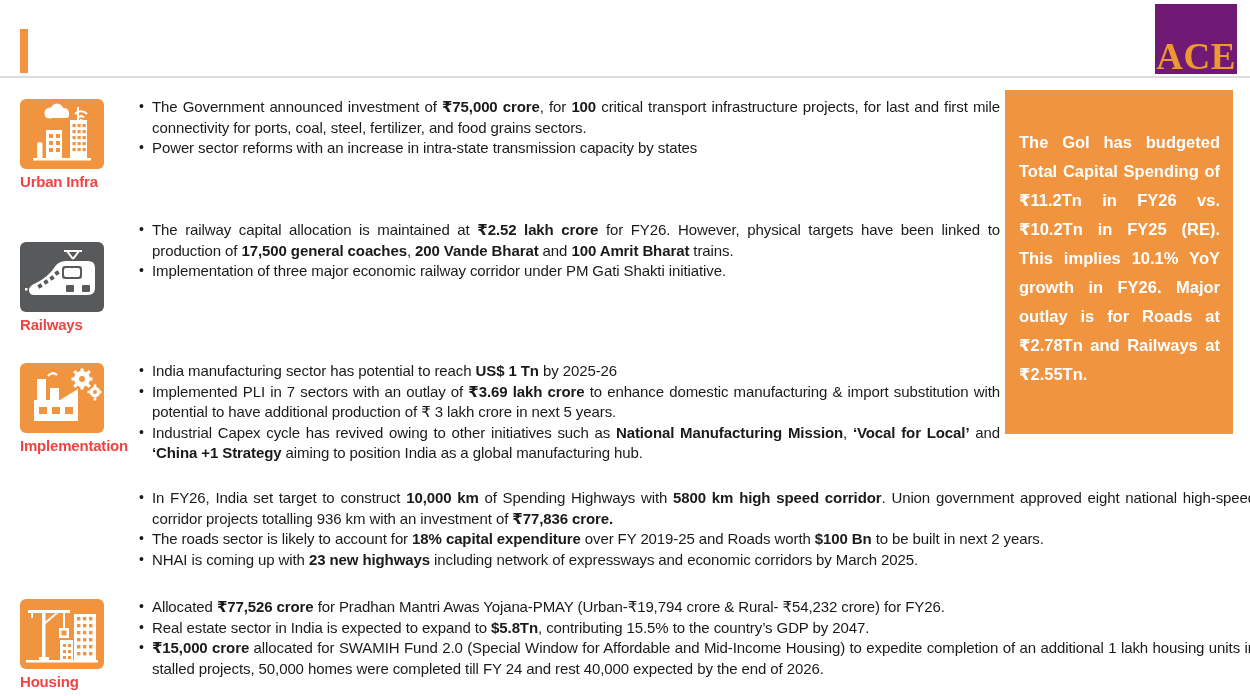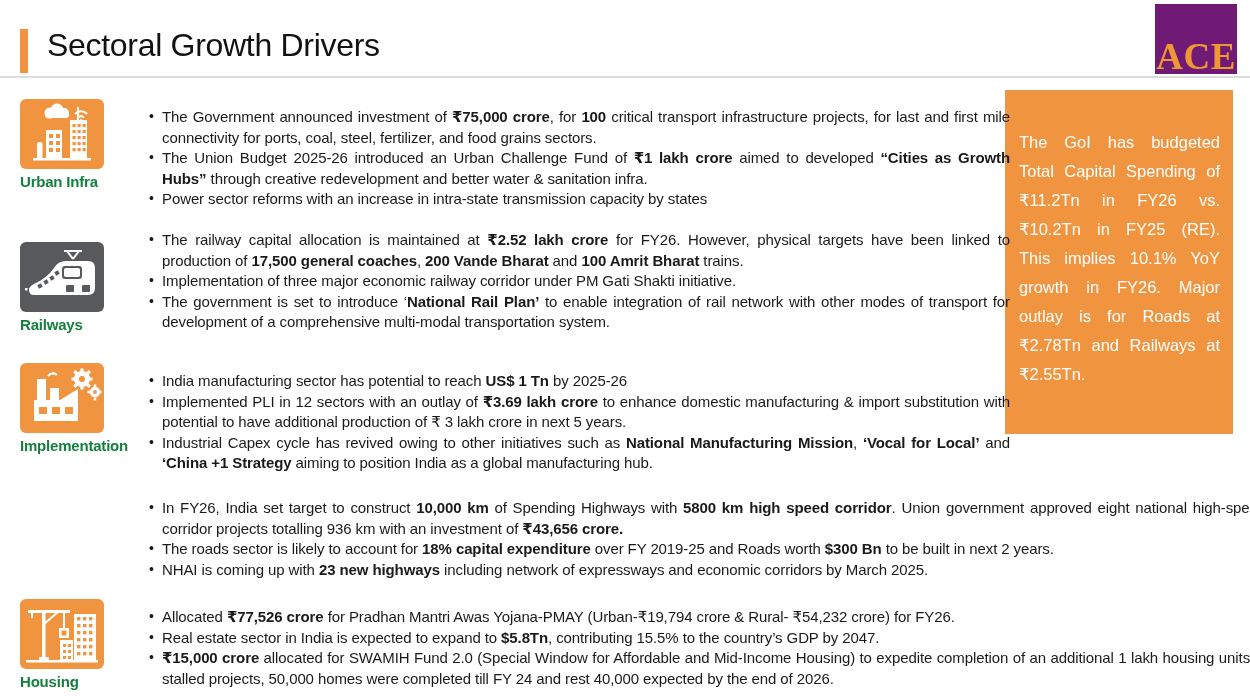--- a/index.html
+++ b/index.html
@@ -12,46 +12,45 @@
   .accent-bar{position:absolute; left:20px; top:29px; width:8px; height:44px; background:#F09440;}
   .title{position:absolute; left:47px; top:27px; margin:0; font-size:32px; font-weight:400; color:#121212; letter-spacing:-0.3px;}
   .divider{position:absolute; left:0; top:76px; width:1250px; height:2px; background:#DCDCDC;}
   .logo{position:absolute; left:1155px; top:4px; width:82px; height:70px; background:#701a75;
         display:flex; align-items:flex-end; justify-content:center;}
   .logo-text{font-family:"Liberation Serif","DejaVu Serif",serif; font-weight:bold; font-size:37px;
         color:#ED9831; line-height:0.92; letter-spacing:0.5px;}
   
   .highlight{
     position:absolute; left:1005px; top:90px; width:228px; height:344px; box-sizing:border-box;
-    background:#F09440; color:#fff; font-weight:normal; font-size:16.5px; line-height:29px;
+    background:#F09440; color:#fff; font-weight:bold; font-size:16.5px; line-height:29px;
     text-align:justify; padding:38px 13px 10px 14px;
   }
   
   .icon-block{position:absolute; left:20px; width:98px;}
   .icon-box{width:84px; height:70px; border-radius:6px; display:flex; align-items:center; justify-content:center;}
   .icon-box.orange{background:#F09440;}
   .icon-box.gray{background:#58595B;}
-  .icon-label{font-weight:bold; font-size:15px; color:#15803d; margin-top:4px; letter-spacing:-0.2px; white-space:nowrap;}
+  .icon-label{font-weight:bold; font-size:15px; color:#ef4444; margin-top:4px; letter-spacing:-0.2px; white-space:nowrap;}
   ul.bullets{
-    position:absolute; left:136px; margin:10px; padding:0 0 0 16px; list-style:none;
+    position:absolute; left:136px; margin:0; padding:0 0 0 16px; list-style:none;
     font-size:15px; line-height:20.5px; text-align:justify; letter-spacing:-0.1px;
   }
   ul.bullets li{position:relative;}
   ul.bullets li::before{content:"•"; position:absolute; left:-13px; top:-1px; font-size:14px;}
   .w-narrow{width:848px;}
   .w-wide{width:1104px;}
   b{font-weight:bold;}
 </style>
 </head>
 <body>
 
 <div class="slide">
 
   <div class="accent-bar"></div>
-  <h1 class="title">Sectoral Growth Drivers</h1>
   <div class="logo">
     <span class="logo-text">ACE</span>
   </div>
   <div class="divider"></div>
 
   <aside class="highlight">The GoI has budgeted Total Capital Spending of ₹11.2Tn in FY26 vs. ₹10.2Tn in FY25 (RE). This implies 10.1% YoY growth in FY26. Major outlay is for Roads at ₹2.78Tn and Railways at ₹2.55Tn.</aside>
 
   <div class="icon-block" style="top:99px">
     <div class="icon-box orange">
       <svg width="84" height="70" viewBox="0 0 84 70">
@@ -93,21 +92,20 @@
           <rect x="52.5" y="49" width="3.2" height="3.2"></rect>
             <rect x="57.5" y="49" width="3.2" height="3.2"></rect>
             <rect x="62.5" y="49" width="3.2" height="3.2"></rect>
         </g>
       </svg>
     </div>
     <div class="icon-label">Urban Infra</div>
   </div>
   <ul class="bullets w-narrow" style="top:97px">
       <li><span>The Government announced investment of </span><b>₹75,000 crore</b><span>, for </span><b>100</b><span> critical transport infrastructure projects, for last and first mile connectivity for ports, coal, steel, fertilizer, and food grains sectors.</span></li>
-      <li><span>The Union Budget 2025-26 introduced an Urban Challenge Fund of </span><b>₹1 lakh crore</b><span> aimed to developed </span><b>“Cities as Growth Hubs”</b><span> through creative redevelopment and better water &amp; sanitation infra.</span></li>
       <li><span>Power sector reforms with an increase in intra-state transmission capacity by states</span></li>
     </ul>
 
   <div class="icon-block" style="top:242px">
     <div class="icon-box gray">
       <svg width="84" height="70" viewBox="0 0 84 70">
         <g stroke="#fff" stroke-width="2" fill="none">
           <line x1="44" y1="9" x2="62" y2="9"></line>
           <line x1="53" y1="17" x2="47" y2="9"></line>
           <line x1="53" y1="17" x2="59" y2="9"></line>
@@ -128,21 +126,20 @@
             <rect x="9.5" y="46" width="2.5" height="2.5"></rect>
             <rect x="14" y="46" width="2.5" height="2.5"></rect>
         </g>
       </svg>
     </div>
     <div class="icon-label">Railways</div>
   </div>
   <ul class="bullets w-narrow" style="top:220px">
       <li><span>The railway capital allocation is maintained at </span><b>₹2.52 lakh crore</b><span> for FY26. However, physical targets have been linked to production of </span><b>17,500 general coaches</b><span>, </span><b>200 Vande Bharat</b><span> and </span><b>100 Amrit Bharat</b><span> trains.</span></li>
       <li><span>Implementation of three major economic railway corridor under PM Gati Shakti initiative.</span></li>
-      <li><span>The government is set to introduce ‘</span><b>National Rail Plan’</b><span> to enable integration of rail network with other modes of transport for development of a comprehensive multi-modal transportation system.</span></li>
     </ul>
 
   <div class="icon-block" style="top:363px">
     <div class="icon-box orange">
       <svg width="84" height="70" viewBox="0 0 84 70">
         <path d="M28,13 q4,-5 9,-1" fill="none" stroke="#fff" stroke-width="2.2"></path>
         <g fill="#fff">
           <rect x="14" y="37" width="44" height="21"></rect>
           <rect x="17" y="16" width="9" height="24"></rect>
           <rect x="30" y="25" width="9" height="15"></rect>
@@ -170,27 +167,27 @@
             <rect x="78.5" y="27.7" width="3" height="2.6"></rect>
         </g>
         <circle cx="62" cy="16" r="3" fill="#F09440"></circle>
         <circle cx="75" cy="29" r="2" fill="#F09440"></circle>
       </svg>
     </div>
     <div class="icon-label">Implementation</div>
   </div>
   <ul class="bullets w-narrow" style="top:361px">
       <li><span>India manufacturing sector has potential to reach </span><b>US$ 1 Tn</b><span> by 2025-26</span></li>
-      <li><span>Implemented PLI in 12 sectors with an outlay of </span><b>₹3.69 lakh crore</b><span> to enhance domestic manufacturing &amp; import substitution with potential to have additional production of ₹ 3 lakh crore in next 5 years.</span></li>
+      <li><span>Implemented PLI in 7 sectors with an outlay of </span><b>₹3.69 lakh crore</b><span> to enhance domestic manufacturing &amp; import substitution with potential to have additional production of ₹ 3 lakh crore in next 5 years.</span></li>
       <li><span>Industrial Capex cycle has revived owing to other initiatives such as </span><b>National Manufacturing Mission</b><span>, </span><b>‘Vocal for Local’</b><span> and </span><b>‘China +1 Strategy</b><span> aiming to position India as a global manufacturing hub.</span></li>
     </ul>
 
   <ul class="bullets w-wide" style="top:488px">
-      <li><span>In FY26, India set target to construct </span><b>10,000 km</b><span> of Spending Highways with </span><b>5800 km high speed corridor</b><span>. Union government approved eight national high-speed corridor projects totalling 936 km with an investment of </span><b>₹43,656 crore.</b></li>
-      <li><span>The roads sector is likely to account for </span><b>18% capital expenditure</b><span> over FY 2019-25 and Roads worth </span><b>$300 Bn</b><span> to be built in next 2 years.</span></li>
+      <li><span>In FY26, India set target to construct </span><b>10,000 km</b><span> of Spending Highways with </span><b>5800 km high speed corridor</b><span>. Union government approved eight national high-speed corridor projects totalling 936 km with an investment of </span><b>₹77,836 crore.</b></li>
+      <li><span>The roads sector is likely to account for </span><b>18% capital expenditure</b><span> over FY 2019-25 and Roads worth </span><b>$100 Bn</b><span> to be built in next 2 years.</span></li>
       <li><span>NHAI is coming up with </span><b>23 new highways</b><span> including network of expressways and economic corridors by March 2025.</span></li>
     </ul>
 
   <div class="icon-block" style="top:599px">
     <div class="icon-box orange">
       <svg width="84" height="70" viewBox="0 0 84 70">
         <g fill="#fff">
           <rect x="8" y="11" width="42" height="3"></rect>
           <rect x="22" y="11" width="3.5" height="50"></rect>
           <rect x="54" y="15" width="22" height="47"></rect>

